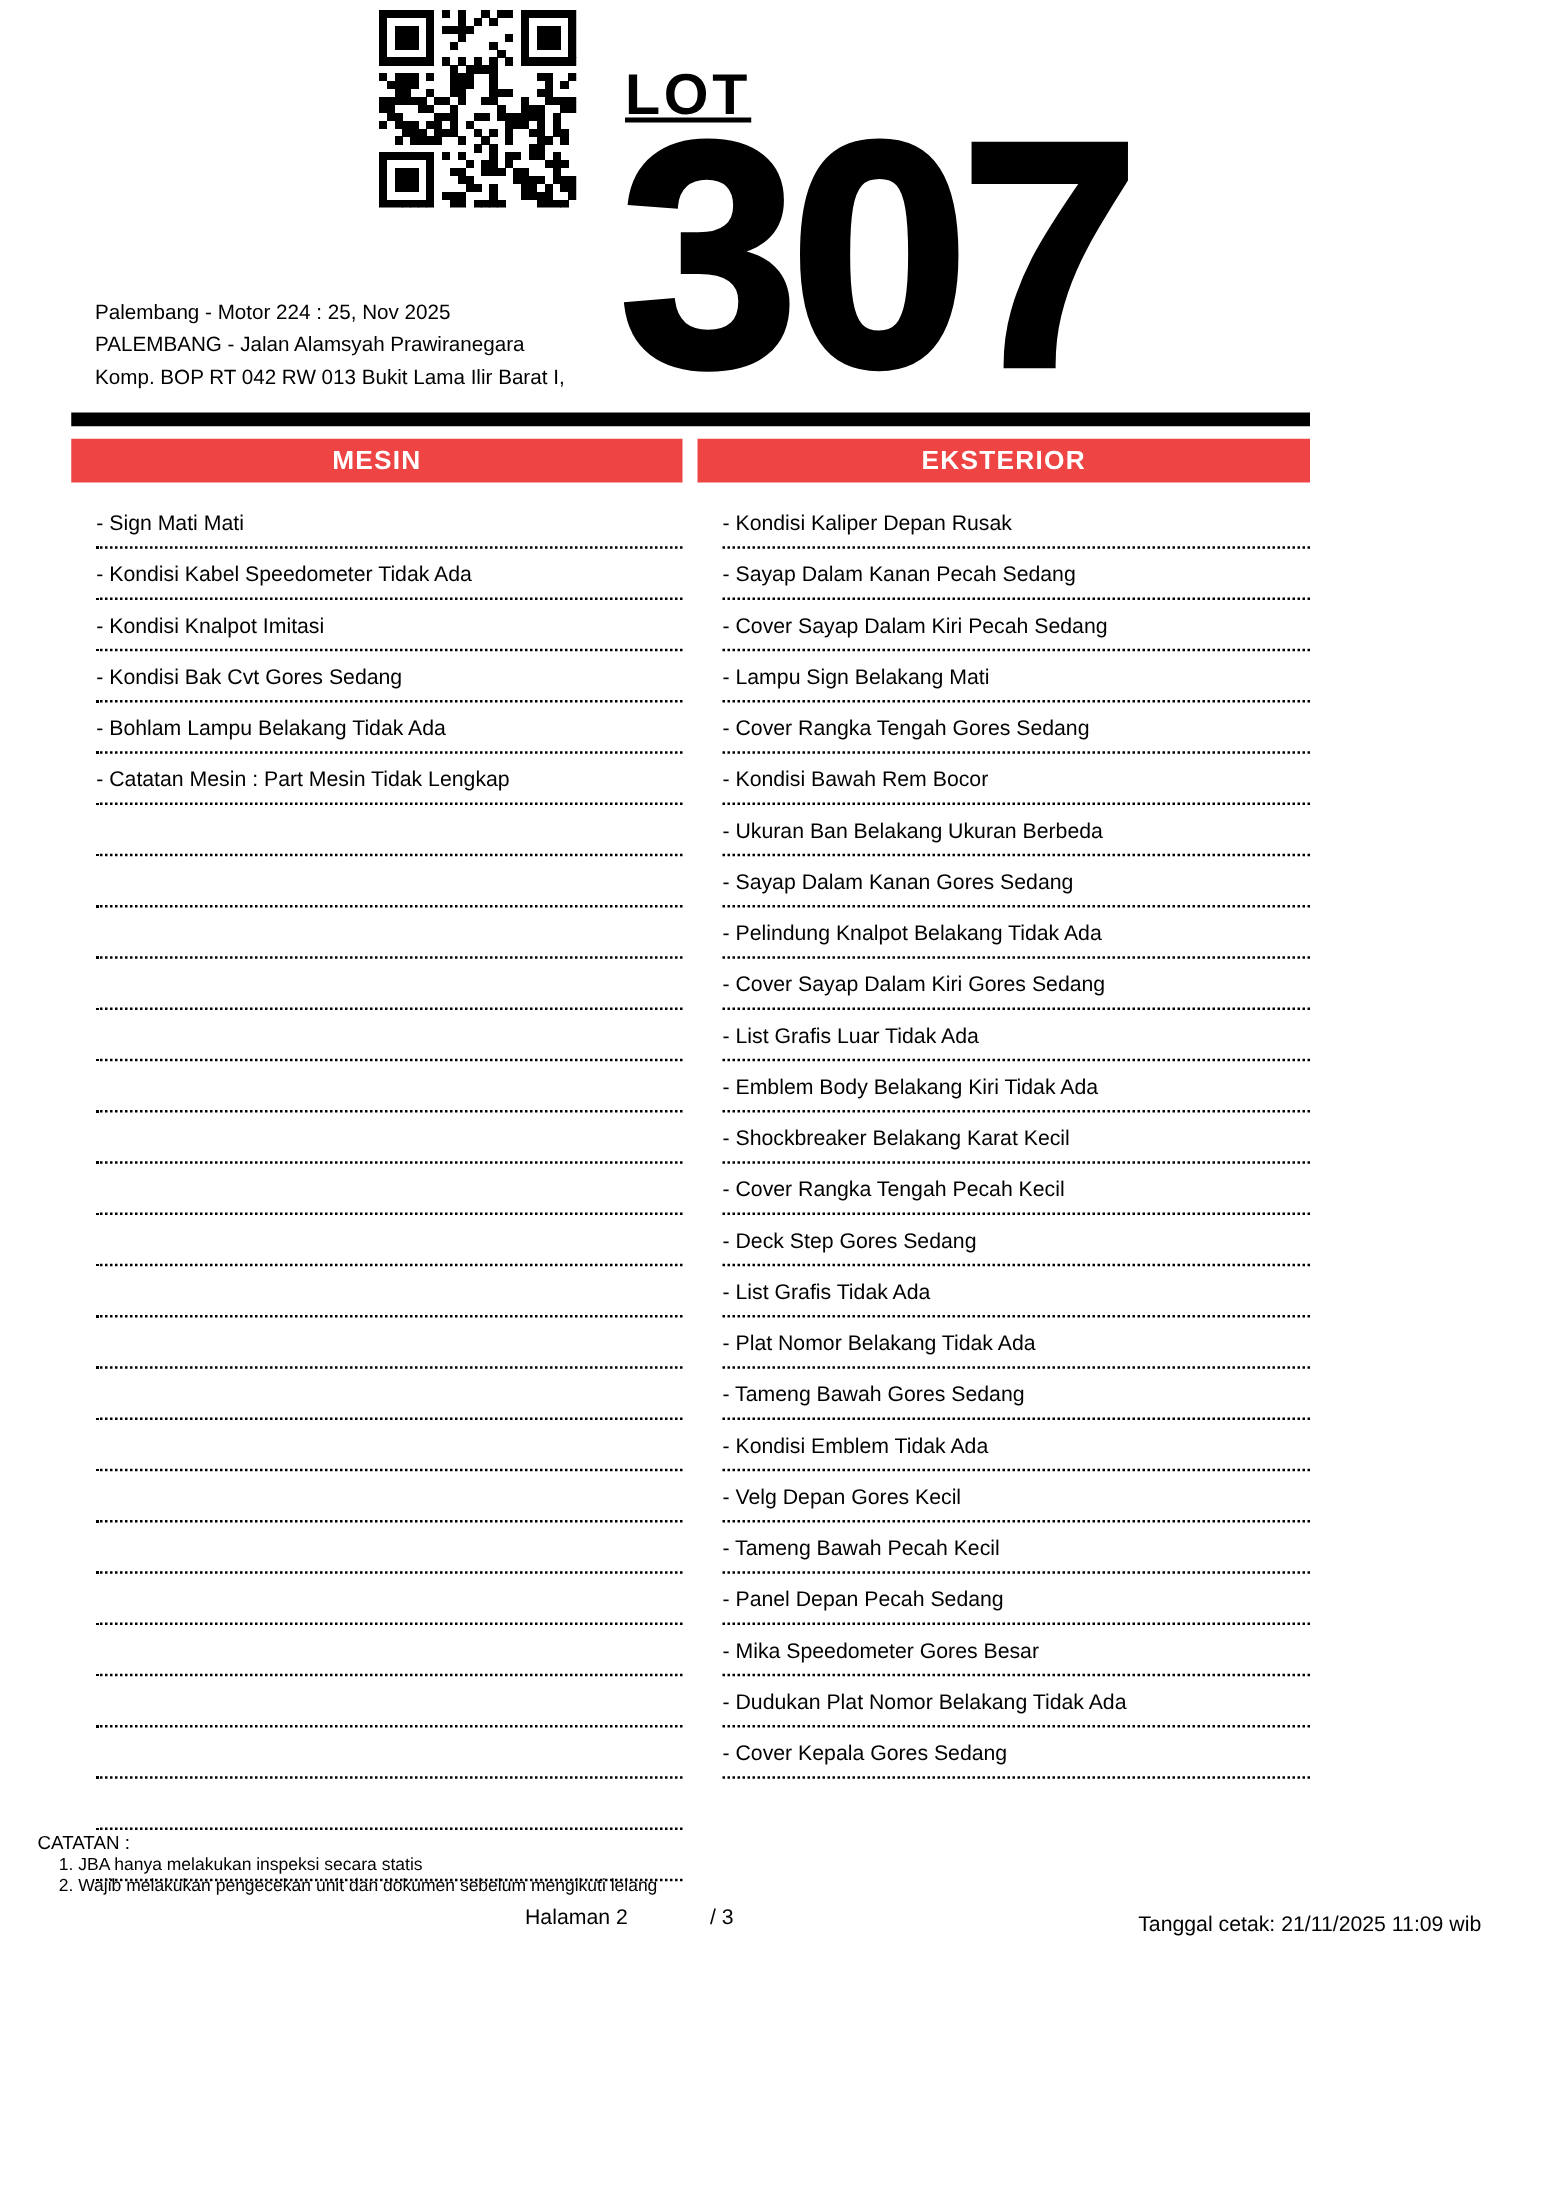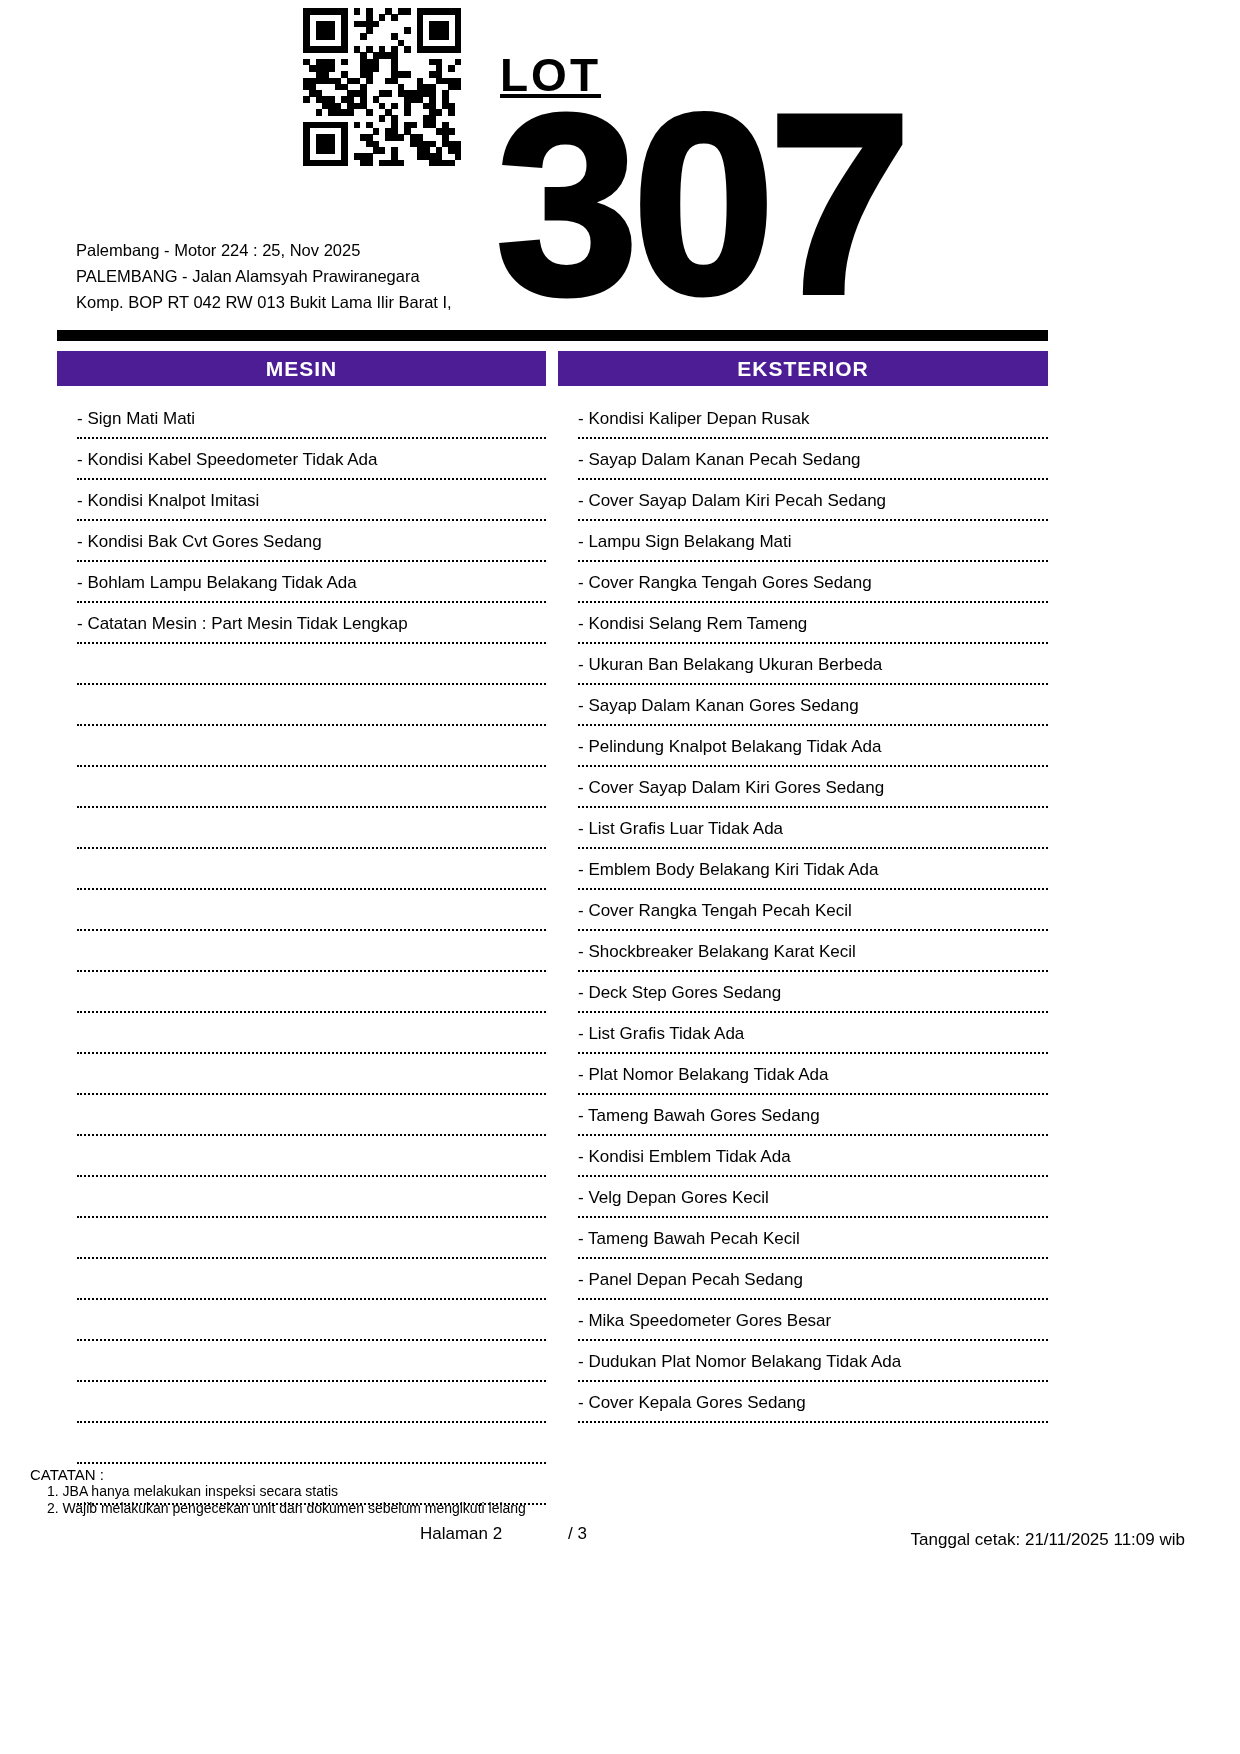--- a/index.html
+++ b/index.html
@@ -34,21 +34,21 @@
   .bar {
     position:absolute; left:57px; top:330px;
     width:991px; height:11px; background:#000;
   }
 
   .col { position:absolute; top:351px; }
   .col-mesin { left:57px;  width:489px; }
   .col-eks   { left:558px; width:490px; }
 
   .col-title {
-    background:#4c1d95; color:#fff; font-weight:bold;
+    background:#ef4444; color:#fff; font-weight:bold;
     font-size:21px; text-align:center;
     height:35px; line-height:35px; letter-spacing:1px;
   }
   .col-body { margin-top:12px;margin-left:20px; }
   .row {
     height:41px; padding-top:11px;
     font-size:17px;
     border-bottom:2px dotted #000;
     white-space:nowrap; overflow:hidden;
   }
@@ -413,29 +413,29 @@
 </div>
 
 <div class="col col-eks">
   <div class="col-title">EKSTERIOR</div>
   <div class="col-body">
       <div class="row">- Kondisi Kaliper Depan Rusak</div>
       <div class="row">- Sayap Dalam Kanan Pecah Sedang</div>
       <div class="row">- Cover Sayap Dalam Kiri Pecah Sedang</div>
       <div class="row">- Lampu Sign Belakang Mati</div>
       <div class="row">- Cover Rangka Tengah Gores Sedang</div>
-      <div class="row">- Kondisi Selang Rem Tameng</div>
+      <div class="row">- Kondisi Bawah Rem Bocor</div>
       <div class="row">- Ukuran Ban Belakang Ukuran Berbeda</div>
       <div class="row">- Sayap Dalam Kanan Gores Sedang</div>
       <div class="row">- Pelindung Knalpot Belakang Tidak Ada</div>
       <div class="row">- Cover Sayap Dalam Kiri Gores Sedang</div>
       <div class="row">- List Grafis Luar Tidak Ada</div>
       <div class="row">- Emblem Body Belakang Kiri Tidak Ada</div>
+      <div class="row">- Shockbreaker Belakang Karat Kecil</div>
       <div class="row">- Cover Rangka Tengah Pecah Kecil</div>
-      <div class="row">- Shockbreaker Belakang Karat Kecil</div>
       <div class="row">- Deck Step Gores Sedang</div>
       <div class="row">- List Grafis Tidak Ada</div>
       <div class="row">- Plat Nomor Belakang Tidak Ada</div>
       <div class="row">- Tameng Bawah Gores Sedang</div>
       <div class="row">- Kondisi Emblem Tidak Ada</div>
       <div class="row">- Velg Depan Gores Kecil</div>
       <div class="row">- Tameng Bawah Pecah Kecil</div>
       <div class="row">- Panel Depan Pecah Sedang</div>
       <div class="row">- Mika Speedometer Gores Besar</div>
       <div class="row">- Dudukan Plat Nomor Belakang Tidak Ada</div>

